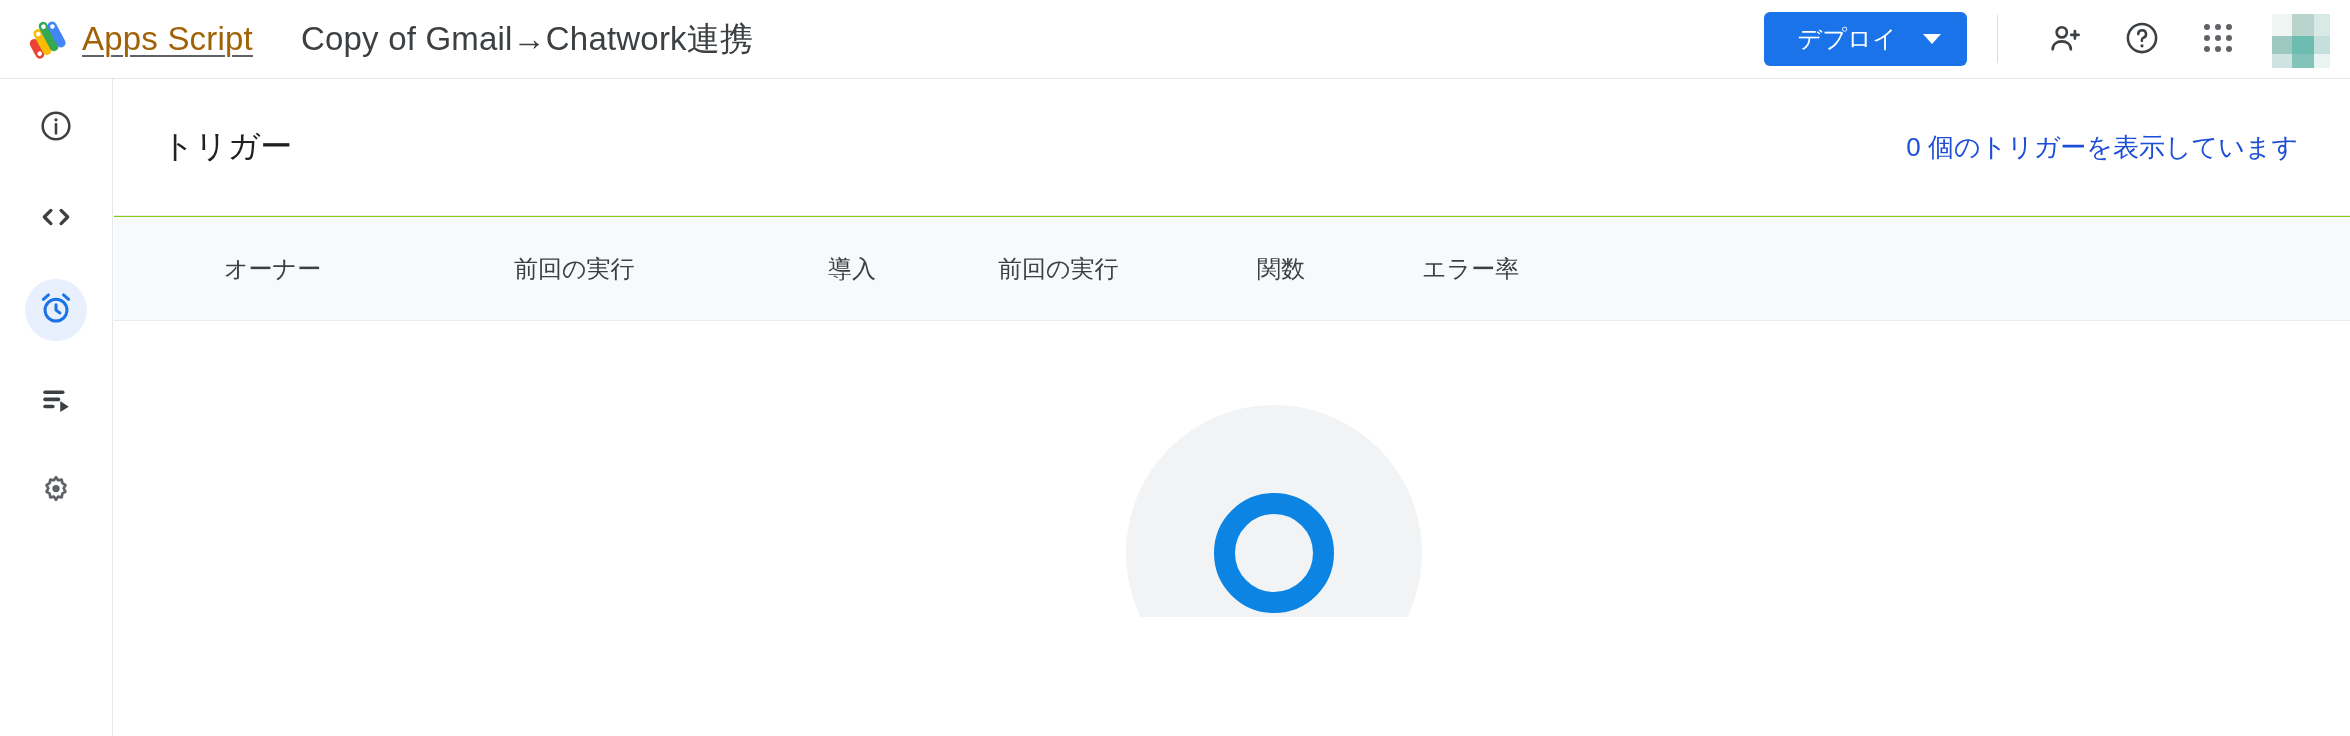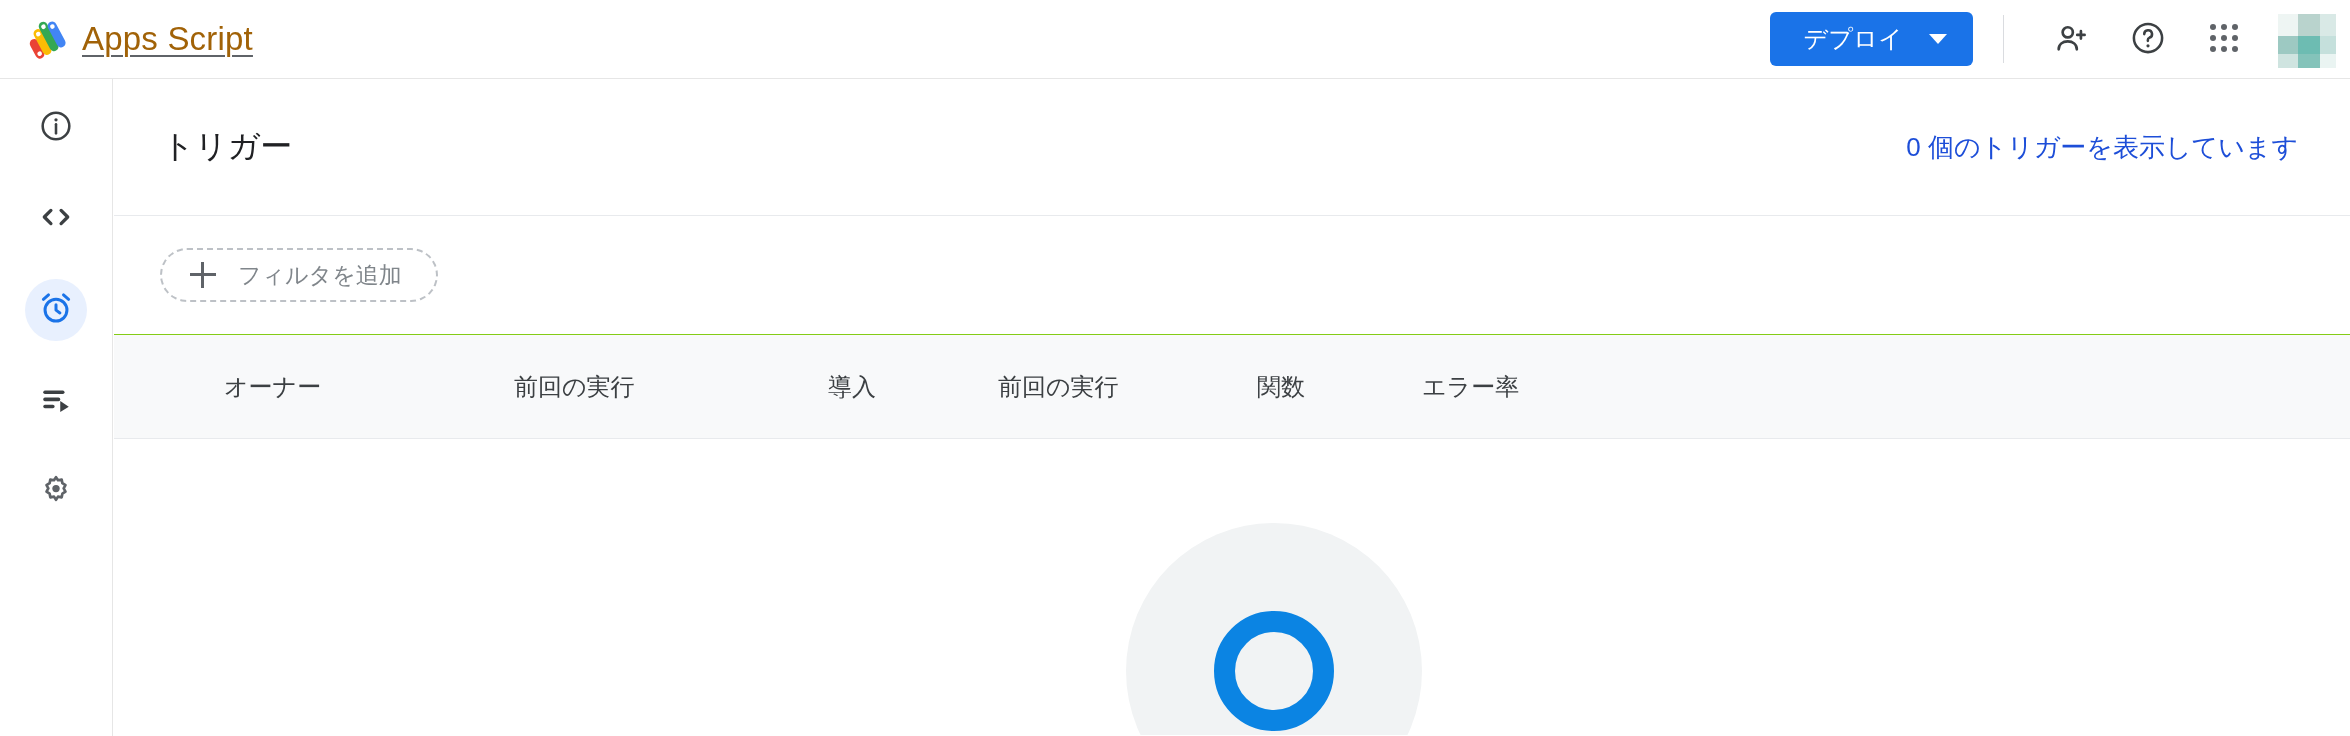--- a/index.html
+++ b/index.html
@@ -24,21 +24,21 @@
     text-decoration:underline; text-underline-offset:5px;
     text-decoration-thickness:2px; text-decoration-color:#5f6368;
     white-space:nowrap;
   }
   .doc-title {
     margin-left:48px; font-size:33px; color:#3c4043; font-weight:400;
     white-space:nowrap; letter-spacing:.2px;
   }
   .topbar-right {
     margin-left:auto; display:flex; align-items:center; height:100%;
-    padding-right:10px;
+    padding-right:16px;
   }
   .deploy-btn {
     display:flex; align-items:center; justify-content:center; gap:26px;
     background:#1a73e8; color:#fff; border:none; border-radius:6px;
     height:54px; padding:0 26px 0 34px; cursor:pointer;
     font-size:24px; font-family:inherit; letter-spacing:.3px;
   }
   .deploy-caret {
     width:0;height:0;border-left:9px solid transparent;
     border-right:9px solid transparent;border-top:10px solid #fff;
@@ -130,20 +130,21 @@
             <circle cx="9.5" cy="32" r="2.3" fill="#fff"></circle>
             <circle cx="17.5" cy="14" r="2.3" fill="#fff"></circle>
             <circle cx="25.5" cy="10" r="2.3" fill="#fff"></circle>
             <circle cx="33.5" cy="14" r="2.3" fill="#fff"></circle>
           </g>
         </svg>
       </span>
       <span class="brand-name">Apps Script</span>
     </div>
 
+    <div class="doc-title">Copy of Gmail→Chatwork連携</div>
 
     <div class="topbar-right">
 
       <button class="deploy-btn">
         <span>デプロイ</span>
         <span class="deploy-caret"></span>
       </button>
 
       <span class="vdiv"></span>
 
@@ -250,26 +251,20 @@
     </div>
   </div>
 
   <div class="main">
 
     <div class="page-head">
       <div class="page-title">トリガー</div>
       <div class="trigger-count">0 個のトリガーを表示しています</div>
     </div>
 
-    <div class="filter-row">
-      <button class="filter-chip">
-        <span class="plus-thin"></span>
-        <span>フィルタを追加</span>
-      </button>
-    </div>
 
     <div class="table-head">
       <span class="th" style="left:110px">オーナー</span>
       <span class="th" style="left:400px">前回の実行</span>
       <span class="th" style="left:714px">導入</span>
       <span class="th" style="left:884px">前回の実行</span>
       <span class="th" style="left:1143px">関数</span>
       <span class="th" style="left:1308px">エラー率</span>
     </div>
 

